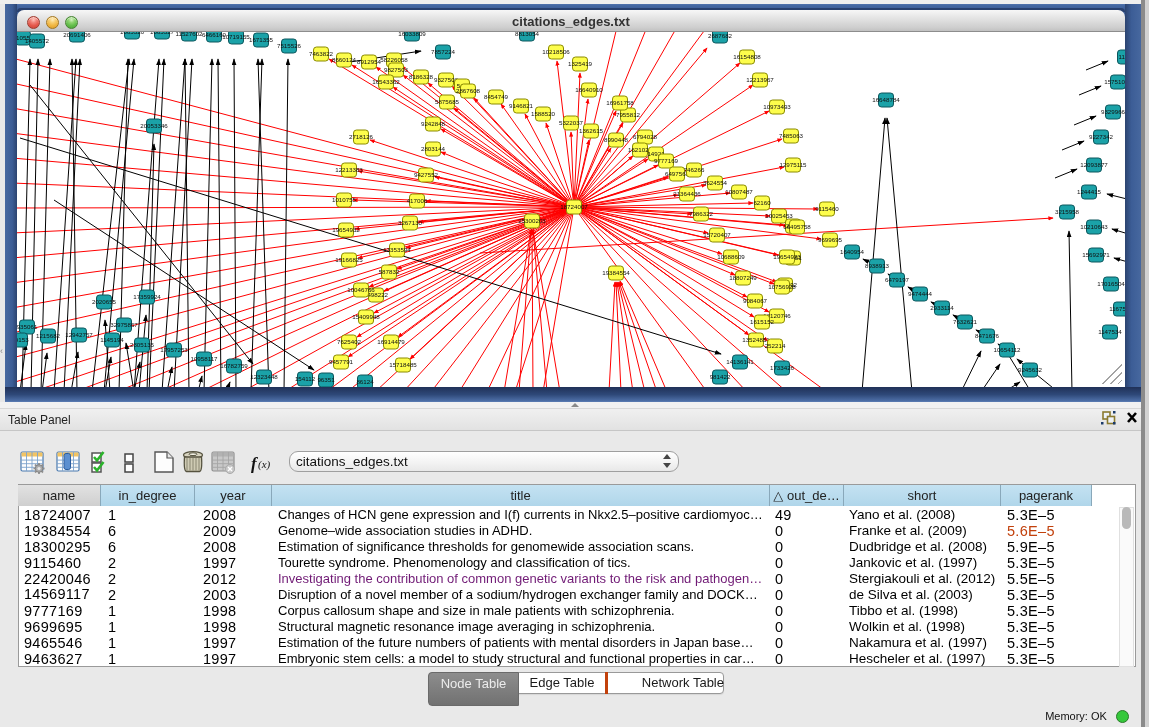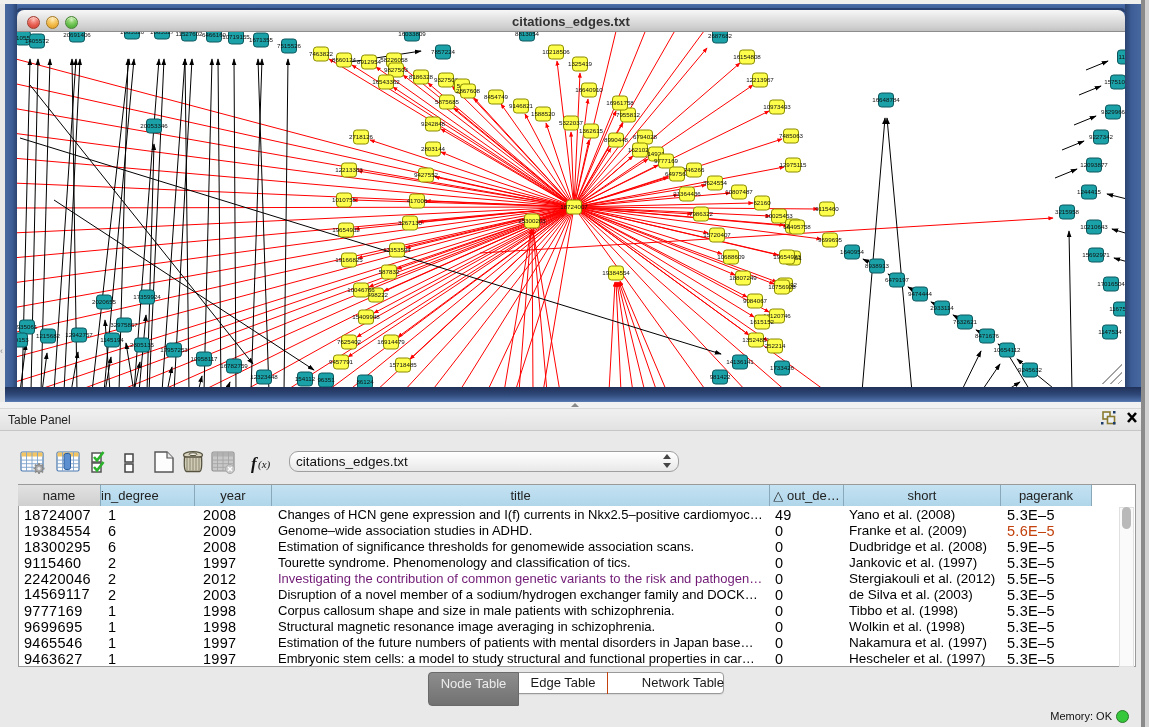--- a/index.html
+++ b/index.html
@@ -565,21 +565,21 @@
   </svg>
 
 <div class="abs" style="left:289px;top:451px;width:390px;height:21px;background:linear-gradient(#ffffff,#f2f2f2 60%,#e8e8e8);border:1px solid #9f9f9f;border-radius:9px;box-sizing:border-box"></div>
 <div class="abs" style="left:296px;top:451px;height:21px;font:13.5px 'Liberation Sans',sans-serif;color:#111;line-height:21px">citations_edges.txt</div>
 <svg class="abs" style="left:660px;top:454px" width="14" height="15" viewBox="0 0 14 15">
     <path d="M7 0 L11 5 L3 5 z" fill="#444"></path>
     <path d="M7 14 L11 9 L3 9 z" fill="#444"></path>
   </svg>
 <div style="position:absolute;left:18px;top:484px;width:1118px;height:183px;background:#fff;border:1px solid #9a9a9a;box-sizing:border-box"></div>
 <div style="position:absolute;left:18px;top:485px;width:83px;height:21px;background:linear-gradient(#e2e2e2,#cfcfcf);border-right:1px solid #89a8ba;box-sizing:border-box;font:13px 'Liberation Sans',sans-serif;color:#222;text-align:center;line-height:21px">name</div>
-<div style="position:absolute;left:101px;top:485px;width:94px;height:21px;background:linear-gradient(#c4e2f2,#b0d6ea);border-right:1px solid #89a8ba;box-sizing:border-box;font:13px 'Liberation Sans',sans-serif;color:#222;text-align:left;line-height:21px">in_degree</div>
+<div style="position:absolute;left:101px;top:485px;width:94px;height:21px;background:linear-gradient(#c4e2f2,#b0d6ea);border-right:1px solid #89a8ba;box-sizing:border-box;font:13px 'Liberation Sans',sans-serif;color:#222;text-align:center;line-height:21px">in_degree</div>
 <div style="position:absolute;left:195px;top:485px;width:77px;height:21px;background:linear-gradient(#c4e2f2,#b0d6ea);border-right:1px solid #89a8ba;box-sizing:border-box;font:13px 'Liberation Sans',sans-serif;color:#222;text-align:center;line-height:21px">year</div>
 <div style="position:absolute;left:272px;top:485px;width:498px;height:21px;background:linear-gradient(#c4e2f2,#b0d6ea);border-right:1px solid #89a8ba;box-sizing:border-box;font:13px 'Liberation Sans',sans-serif;color:#222;text-align:center;line-height:21px">title</div>
 <div style="position:absolute;left:770px;top:485px;width:74px;height:21px;background:linear-gradient(#c4e2f2,#b0d6ea);border-right:1px solid #89a8ba;box-sizing:border-box;font:13px 'Liberation Sans',sans-serif;color:#222;text-align:center;line-height:21px">△ out_de…</div>
 <div style="position:absolute;left:844px;top:485px;width:157px;height:21px;background:linear-gradient(#c4e2f2,#b0d6ea);border-right:1px solid #89a8ba;box-sizing:border-box;font:13px 'Liberation Sans',sans-serif;color:#222;text-align:center;line-height:21px">short</div>
 <div style="position:absolute;left:1001px;top:485px;width:91px;height:21px;background:linear-gradient(#c4e2f2,#b0d6ea);border-right:1px solid #89a8ba;box-sizing:border-box;font:13px 'Liberation Sans',sans-serif;color:#222;text-align:center;line-height:21px">pagerank</div>
 <div style="position:absolute;left:24px;top:507px;width:73px;height:16px;font:14.5px 'Liberation Sans',sans-serif;color:#000;line-height:16.5px;white-space:nowrap;overflow:hidden;text-overflow:ellipsis;letter-spacing:0.3px">18724007</div>
 <div style="position:absolute;left:108px;top:507px;width:83px;height:16px;font:14.5px 'Liberation Sans',sans-serif;color:#000;line-height:16.5px;white-space:nowrap;overflow:hidden;text-overflow:ellipsis;letter-spacing:0.3px">1</div>
 <div style="position:absolute;left:203px;top:507px;width:65px;height:16px;font:14.5px 'Liberation Sans',sans-serif;color:#000;line-height:16.5px;white-space:nowrap;overflow:hidden;text-overflow:ellipsis;letter-spacing:0.3px">2008</div>
 <div style="position:absolute;left:278px;top:507px;width:488px;height:16px;font:13px 'Liberation Sans',sans-serif;color:#000;line-height:16.5px;white-space:nowrap;overflow:hidden;text-overflow:ellipsis">Changes of HCN gene expression and I(f) currents in Nkx2.5–positive cardiomyoc…</div>
 <div style="position:absolute;left:775px;top:507px;width:65px;height:16px;font:14.5px 'Liberation Sans',sans-serif;color:#000;line-height:16.5px;white-space:nowrap;overflow:hidden;text-overflow:ellipsis;letter-spacing:0.3px">49</div>
@@ -646,21 +646,21 @@
 <div style="position:absolute;left:203px;top:651px;width:65px;height:16px;font:14.5px 'Liberation Sans',sans-serif;color:#000;line-height:16.5px;white-space:nowrap;overflow:hidden;text-overflow:ellipsis;letter-spacing:0.3px">1997</div>
 <div style="position:absolute;left:278px;top:651px;width:488px;height:16px;font:13px 'Liberation Sans',sans-serif;color:#000;line-height:16.5px;white-space:nowrap;overflow:hidden;text-overflow:ellipsis">Embryonic stem cells: a model to study structural and functional properties in car…</div>
 <div style="position:absolute;left:775px;top:651px;width:65px;height:16px;font:14.5px 'Liberation Sans',sans-serif;color:#000;line-height:16.5px;white-space:nowrap;overflow:hidden;text-overflow:ellipsis;letter-spacing:0.3px">0</div>
 <div style="position:absolute;left:849px;top:651px;width:148px;height:16px;font:13.5px 'Liberation Sans',sans-serif;color:#000;line-height:16.5px;white-space:nowrap;overflow:hidden;text-overflow:ellipsis">Hescheler et al. (1997)</div>
 <div style="position:absolute;left:1007px;top:651px;width:81px;height:16px;font:14.5px 'Liberation Sans',sans-serif;color:#000;line-height:16.5px;white-space:nowrap;overflow:hidden;text-overflow:ellipsis;letter-spacing:0.3px">5.3E–5</div>
 <div style="position:absolute;left:1119px;top:507px;width:15px;height:160px;background:#fafafa;border:1px solid #e0e0e0;box-sizing:border-box"></div>
 <div style="position:absolute;left:1122px;top:507px;width:9px;height:22px;background:#b9b9b9;border-radius:5px"></div>
 
 <div class="abs" style="left:428px;top:672px;width:296px;height:22px;background:#fff;border:1px solid #999;border-radius:4px;box-sizing:border-box;box-shadow:0 1px 1px rgba(0,0,0,0.08)"></div>
 <div class="abs" style="left:428px;top:672px;width:91px;height:34px;background:linear-gradient(#8d8d8d,#717171);border:1px solid #6a6a6a;border-radius:4px 0 0 4px;box-sizing:border-box;font:13px 'Liberation Sans',sans-serif;color:#ececec;text-align:center;line-height:21px">Node Table</div>
-<div class="abs" style="left:519px;top:672px;width:89px;height:22px;border-right:1px solid #c2410c;box-sizing:border-box;font:13px 'Liberation Sans',sans-serif;color:#1a1a1a;text-align:center;line-height:21px">Edge Table</div>
+<div class="abs" style="left:519px;top:672px;width:89px;height:22px;border-right:3px solid #c2410c;box-sizing:border-box;font:13px 'Liberation Sans',sans-serif;color:#1a1a1a;text-align:center;line-height:21px">Edge Table</div>
 <div class="abs" style="left:608px;top:672px;width:116px;height:22px;font:13px 'Liberation Sans',sans-serif;color:#1a1a1a;text-align:right;line-height:21px">Network Table</div>
 
-<div class="abs" style="left:1040px;top:709px;width:72px;height:14px;font:11px 'Liberation Sans',sans-serif;color:#111;text-align:right;line-height:14px">Memory: OK</div>
+<div class="abs" style="left:1040px;top:709px;width:72px;height:14px;font:11px 'Liberation Sans',sans-serif;color:#111;text-align:center;line-height:14px">Memory: OK</div>
 <div class="abs" style="left:1116px;top:710px;width:11px;height:11px;border-radius:50%;background:#35c83b;border:1px solid #2a7a2a"></div>
 
 <div class="abs" style="left:1141px;top:0;width:4px;height:727px;background:#8b8b8b"></div>
 <div class="abs" style="left:1145px;top:0;width:4px;height:727px;background:#d2d2d2"></div>
 <div class="abs" style="left:0;top:4px;width:5px;height:398px;background:#e8e8e8"></div>
 <div class="abs" style="left:0px;top:346px;width:5px;height:10px;font:9px 'Liberation Sans',sans-serif;color:#888;line-height:10px">‹</div>
 </body></html>

